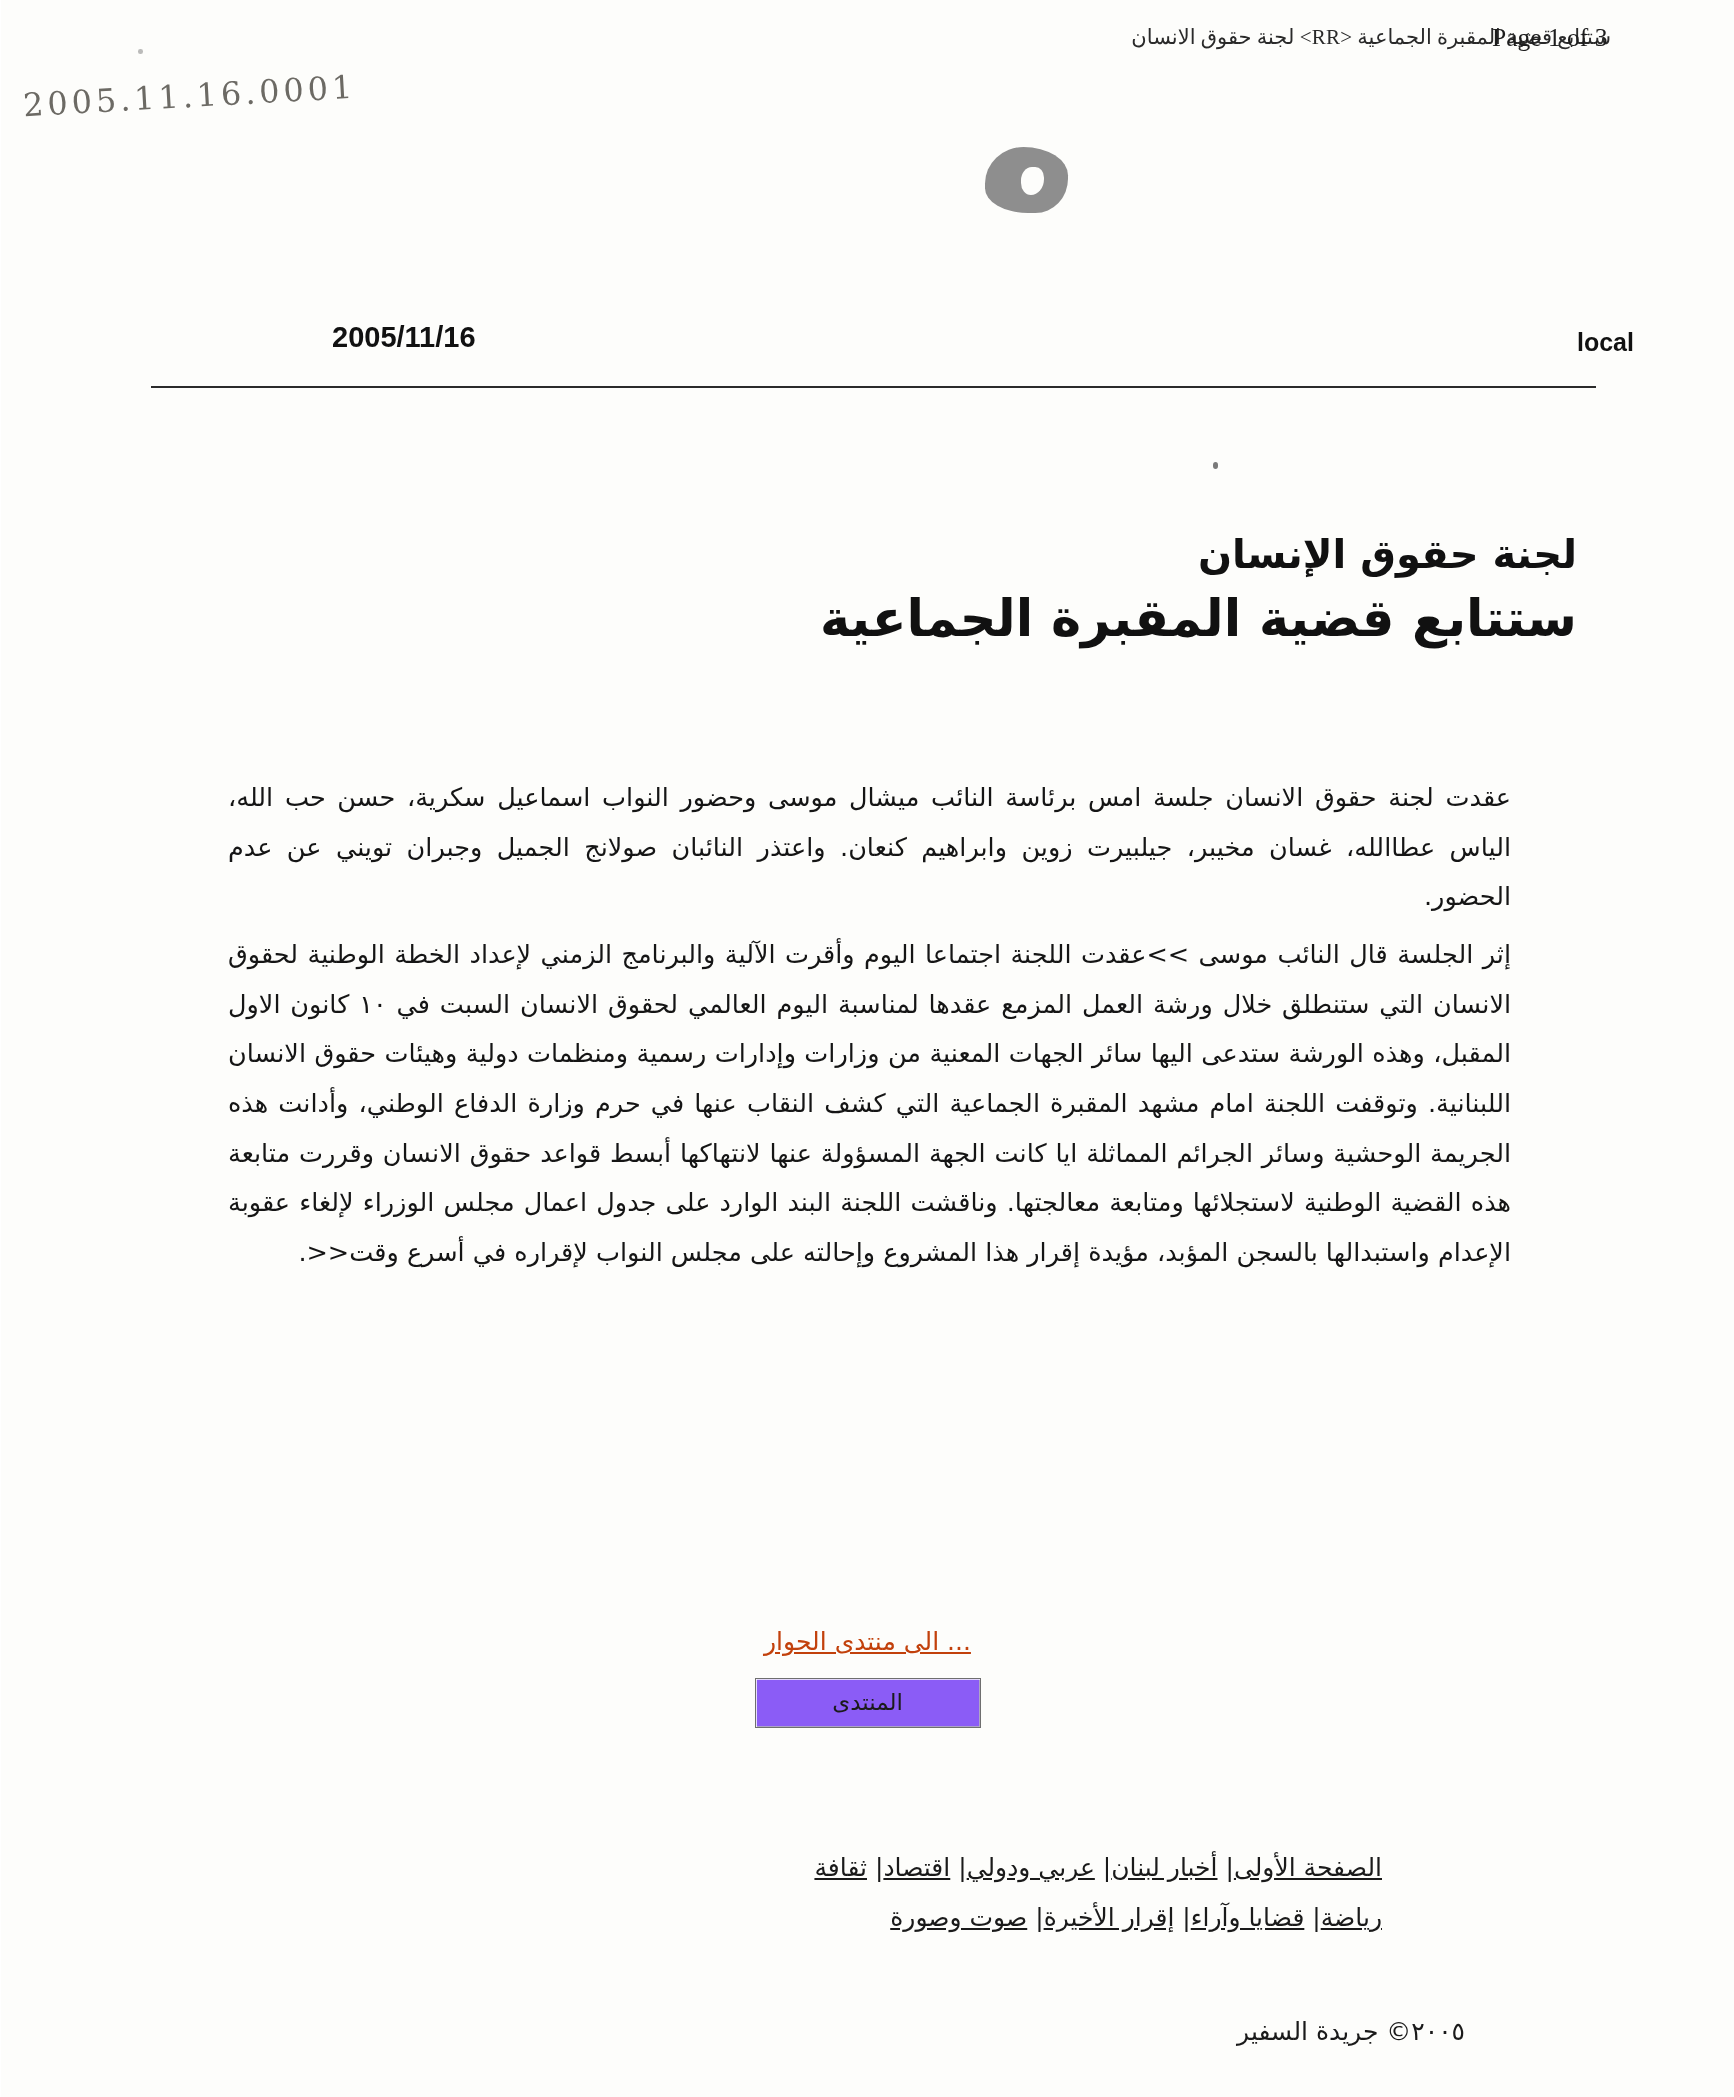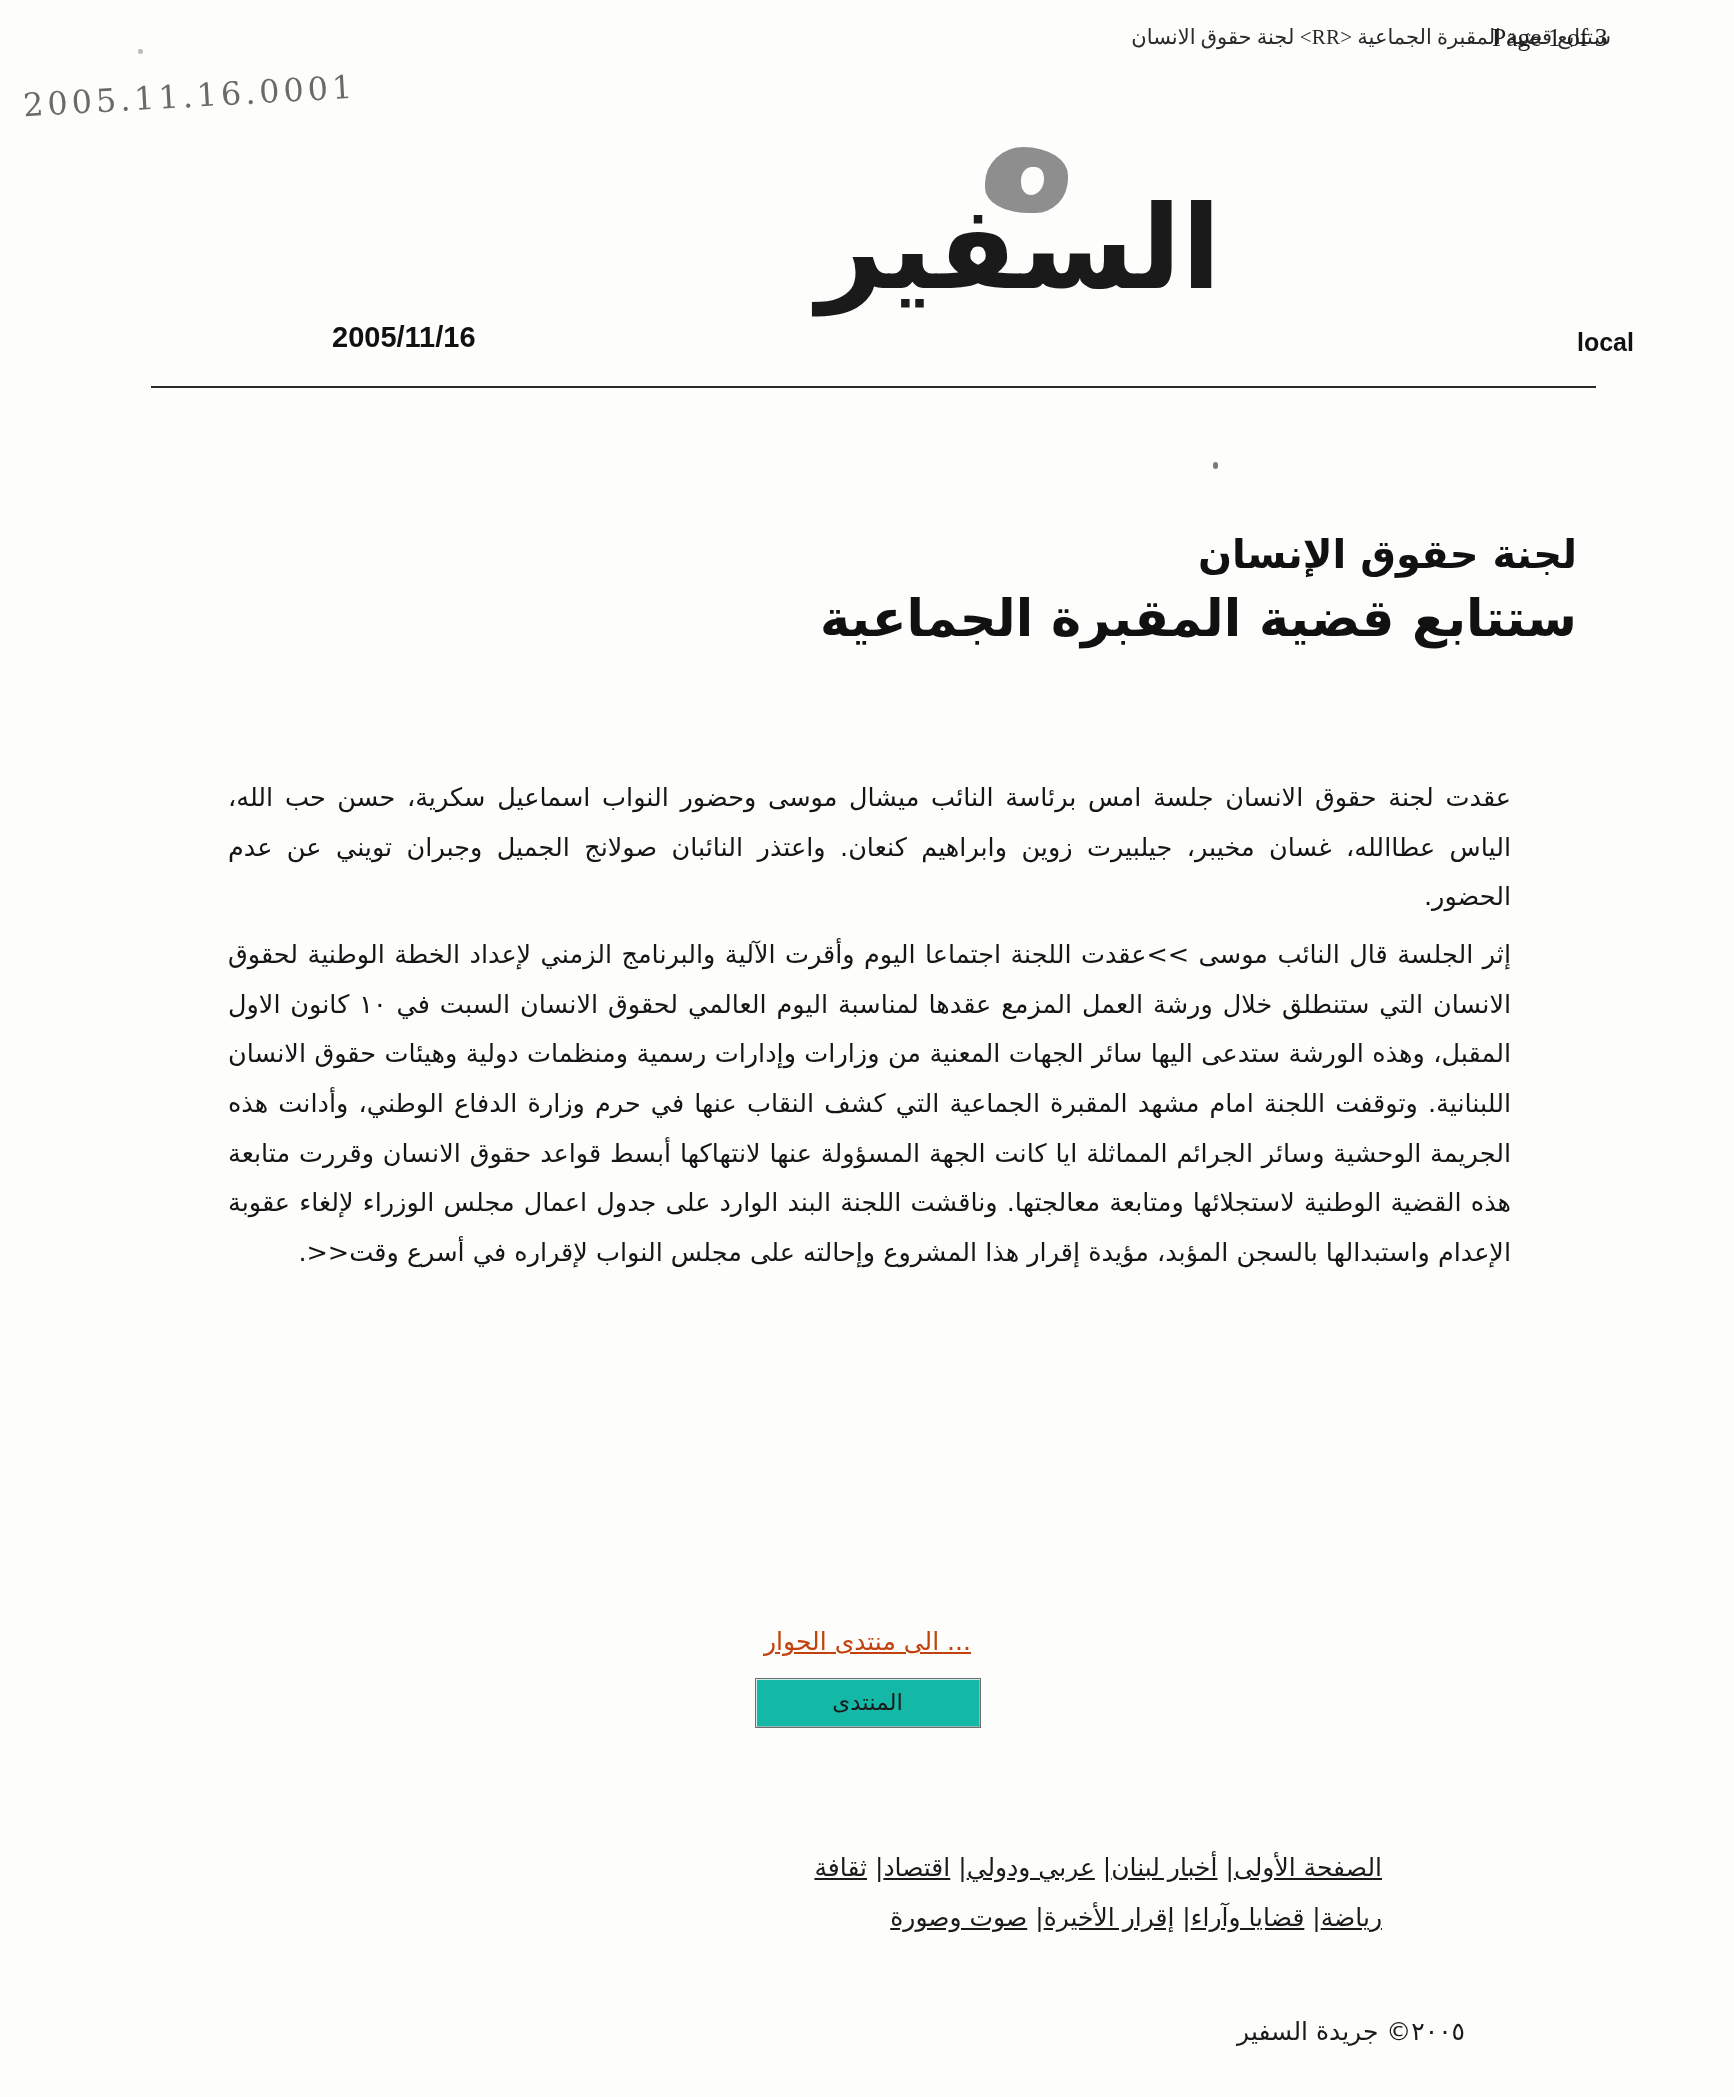--- a/index.html
+++ b/index.html
@@ -195,21 +195,21 @@
   .forum-button {
     display: block;
     margin: 21.6px auto 0 auto;
     width: 224px;
     height: 48px;
     line-height: 46px;
     text-align: center;
     font-family: "DejaVu Sans", sans-serif;
     font-size: 23px;
     color: #1b1b1b;
-    background: #14b8a6;
+    background: #8b5cf6;
     border: 1.5px solid #6f6f6f;
     box-shadow: inset 0.8px 0.8px 0 #ffffff, inset -0.8px -0.8px 0 #b8b8b8;
   }
 
   
   .navlinks {
     position: absolute;
     top: 1843px;
     left: 0;
     width: 1382px;
@@ -244,21 +244,20 @@
 <div class="print-header">
   <div class="hdr-title">ستتابع قضية المقبرة الجماعية &lt;RR&gt; لجنة حقوق الانسان</div>
   <div class="hdr-page">Page 1 of 3</div>
 </div>
 
 <div class="handwriting">2005.11.16.0001</div>
 
 <div class="masthead">
   <div class="logo-wrap">
     <div class="logo-blob"></div>
-    <div class="logo-word">السفير</div>
   </div>
 </div>
 <div class="masthead-date">2005/11/16</div>
 <div class="masthead-section">local</div>
 <div class="rule"></div>
 
 <div class="speck" style="left:1213px; top:462px; width:5.4px; height:7px;"></div>
 <div class="speck" style="left:138px; top:49px; width:4.6px; height:4.6px; opacity:.5;"></div>
 
 <div class="headline">

